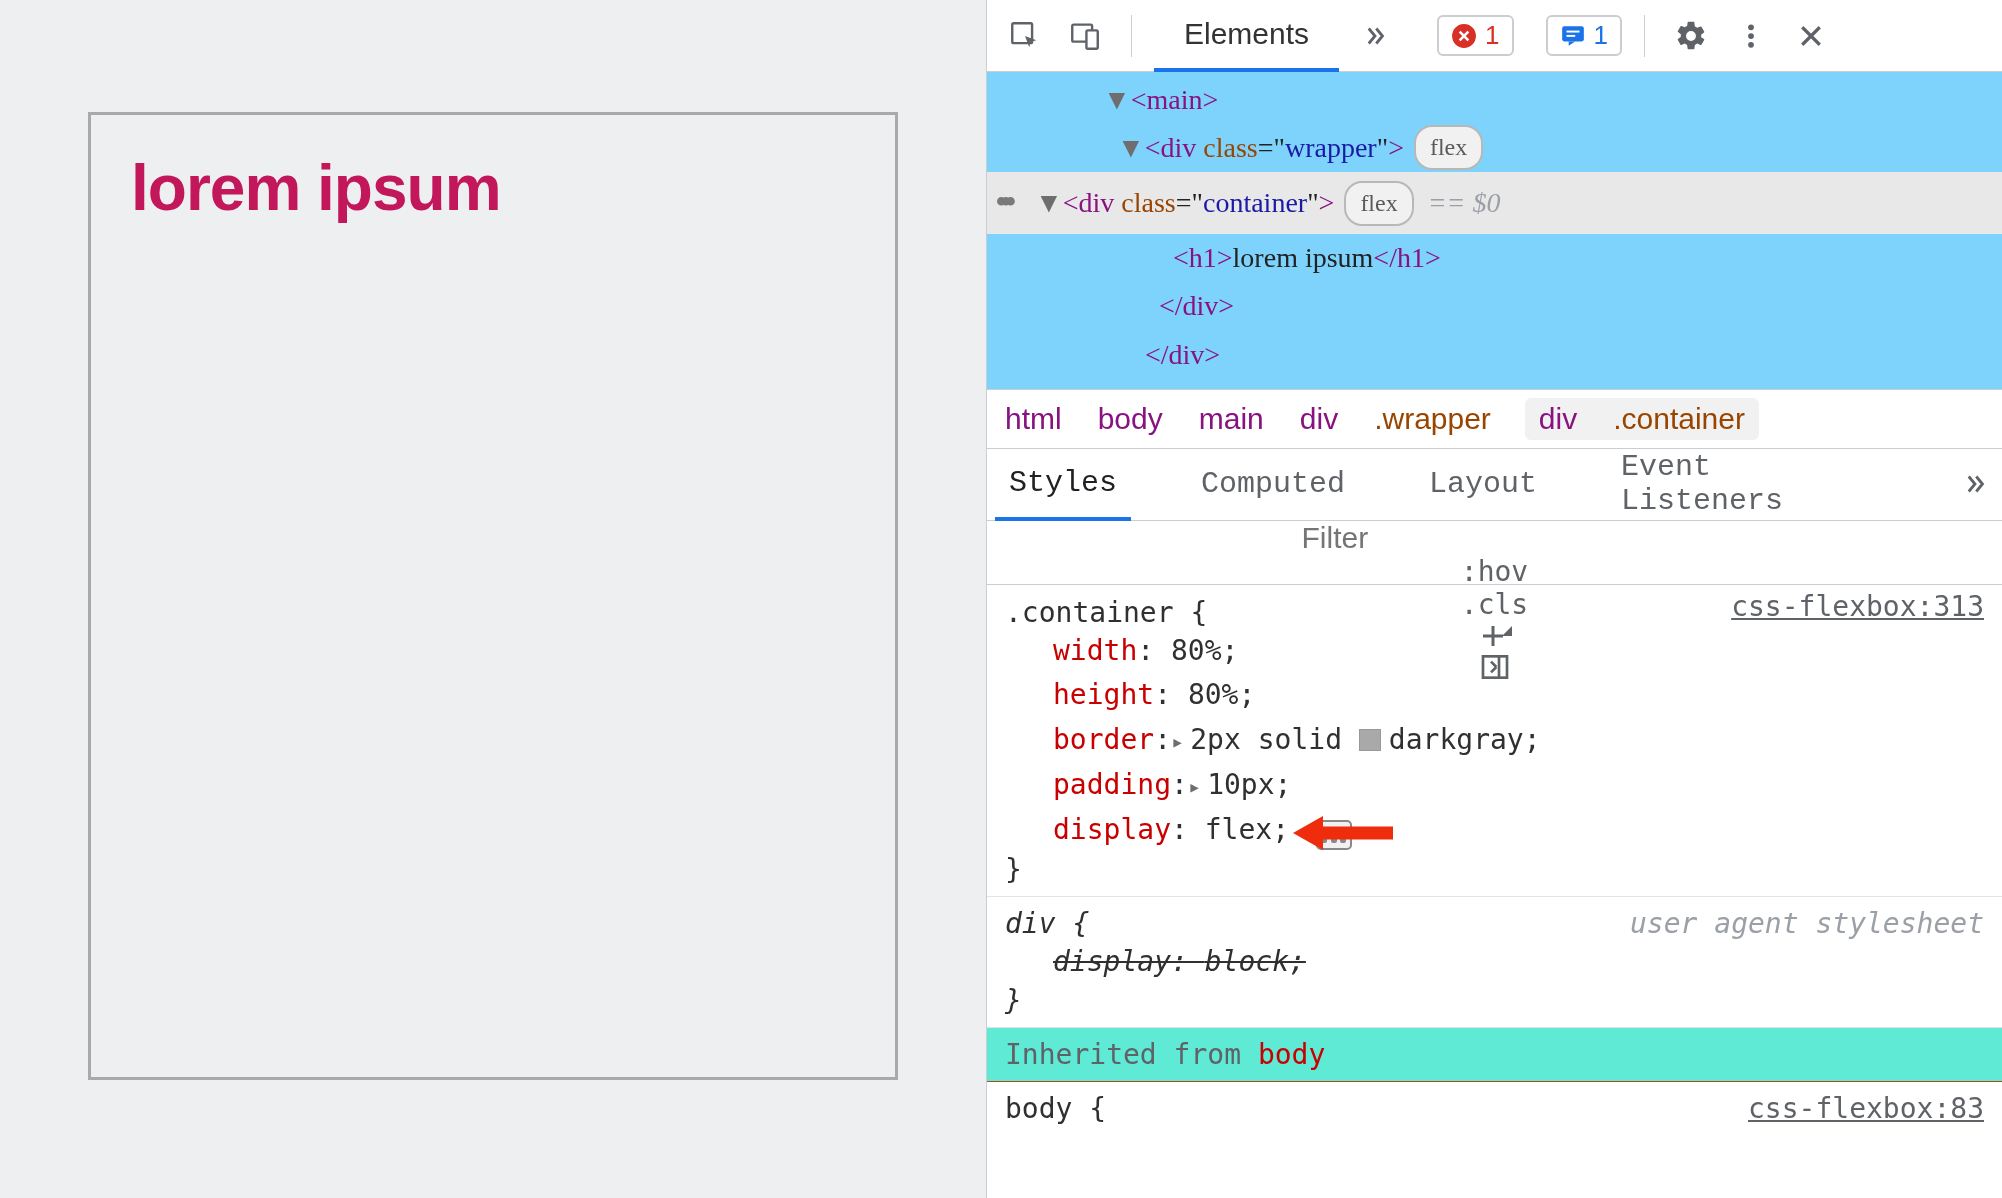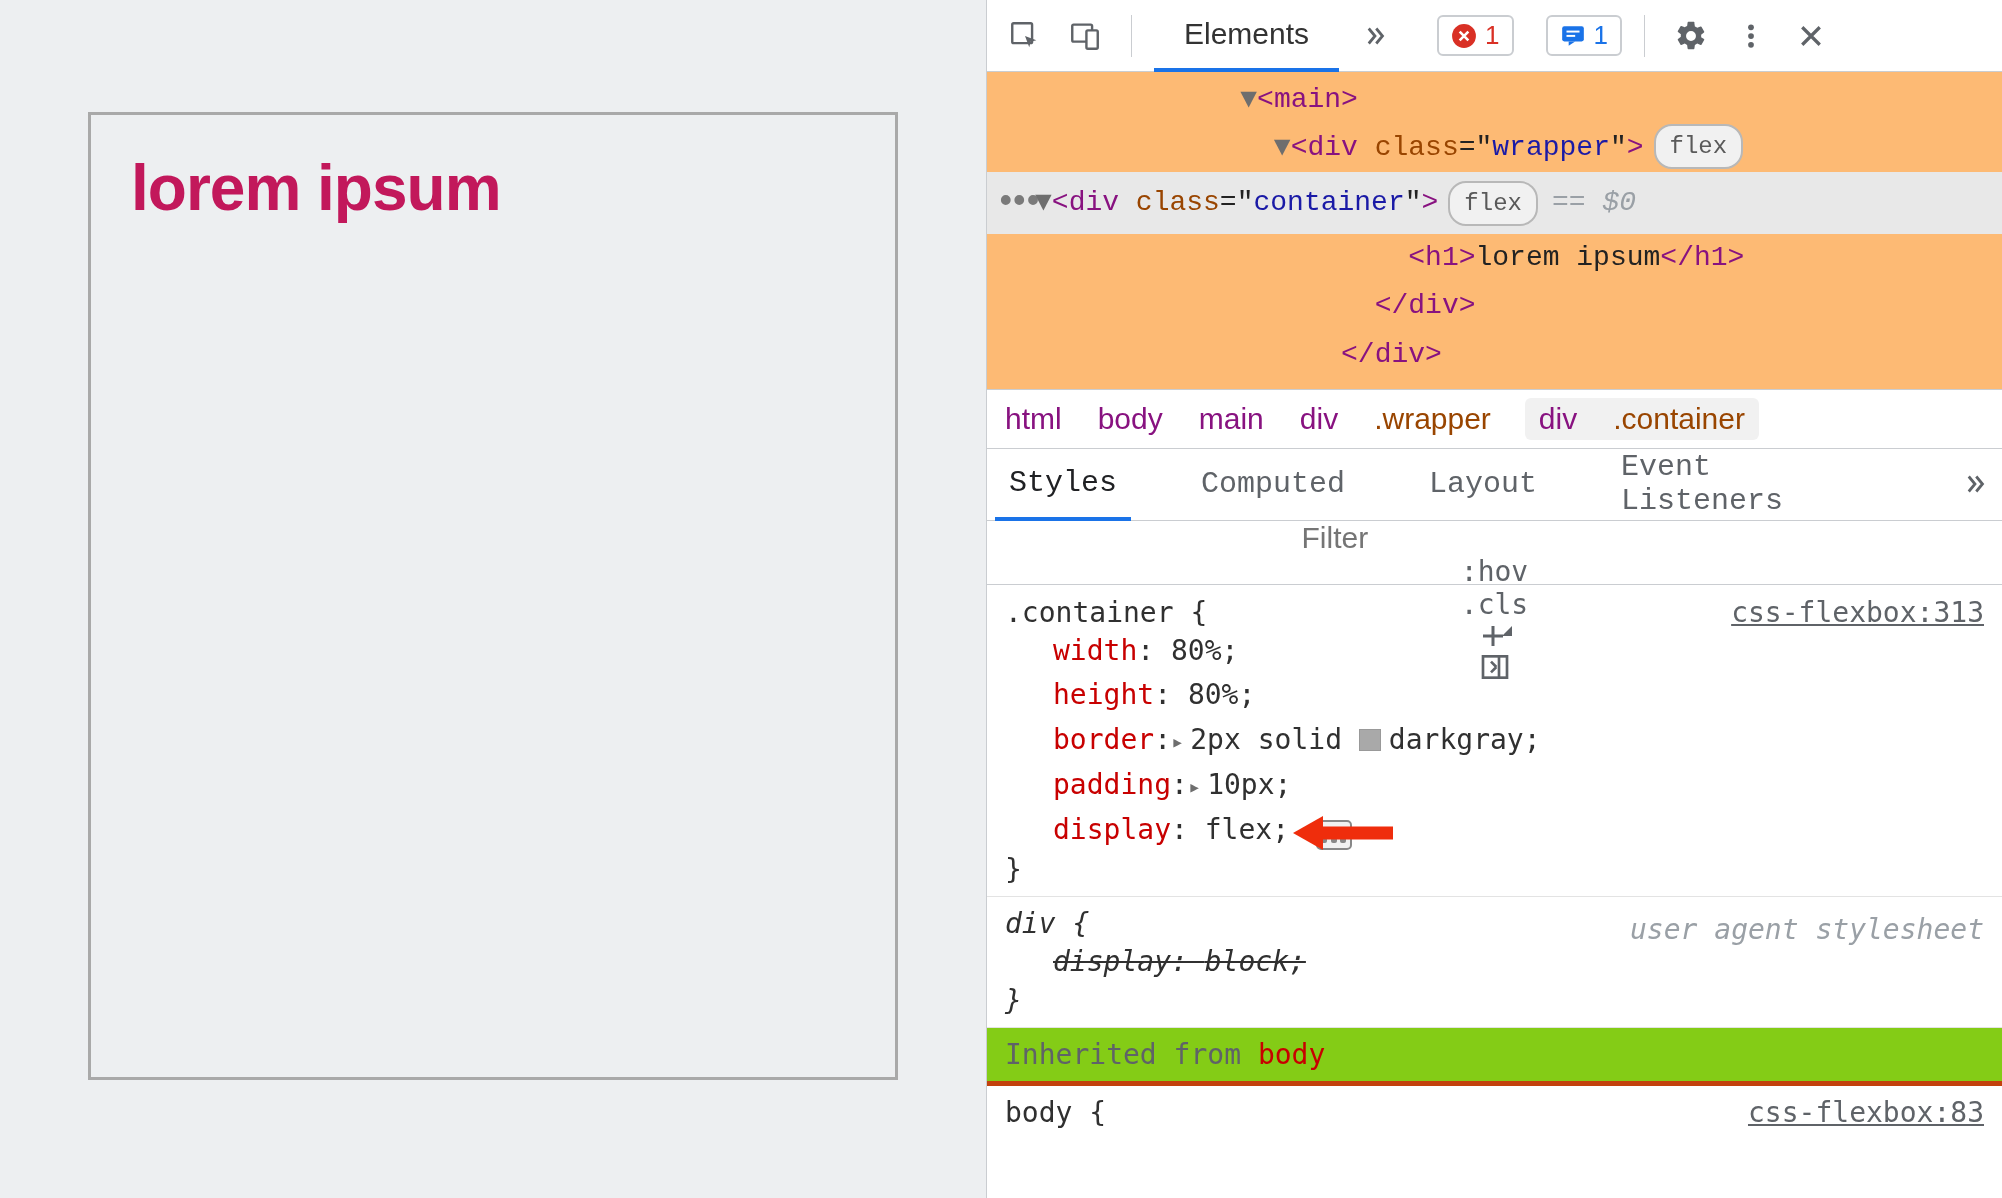--- a/index.html
+++ b/index.html
@@ -85,25 +85,25 @@
   padding: 3px 12px;
   font-size: 26px;
   cursor: pointer;
 }
 .badge.err { color: #d93025; }
 .badge.msg { color: #1a73e8; }
 .badge .dot { width: 26px; height: 26px; }
 
 
 .dom {
-  font-family: Liberation Mono, monospace;
+  font-family: Liberation Serif, serif;
   font-size: 28px;
   line-height: 1.72;
   padding: 4px 0 10px 0;
-  background: #fdba74;
+  background: #7dd3fc;
 }
 .dom .row { white-space: pre; padding-left: 18px; }
 .dom .sel {
   background: #e8e8e8;
   display: flex;
   align-items: center;
   padding-left: 0;
 }
 .dom .gutter {
   width: 48px;
@@ -215,21 +215,21 @@
   color: #303030;
 }
 .rule {
   border-bottom: 1px solid #e3e3e3;
   padding: 10px 18px;
   position: relative;
 }
 .rule .src {
   position: absolute;
   right: 18px;
-  top: 16px;
+  top: 10px;
   color: #5f6368;
   text-decoration: underline;
   cursor: pointer;
 }
 .rule .src.ua { text-decoration: none; font-style: italic; color: #9aa0a6; }
 .rule .selec { }
 .rule .decl { padding-left: 48px; line-height: 1.6; }
 .rule .prop { color: #c80000; }
 .rule .val { color: #303030; }
 .rule .brace { color: #303030; }
@@ -256,22 +256,22 @@
 }
 .flexicon i {
   width: 6px; height: 16px; background: #888; border-radius: 2px;
 }
 .arrow {
   position: absolute;
   pointer-events: none;
 }
 .strike { text-decoration: line-through; font-style: italic; color: #303030; }
 .inh {
-  border-bottom: 5px solid #c2410c;
-  background: #84cc16;
+  border-bottom: 1px solid #c2410c;
+  background: #5eead4;
   padding: 10px 18px;
   color: #5f6368;
 }
 .inh .bd { color: #c80000; font-family: Menlo, monospace; }
 .bodyrule { padding: 10px 18px; position: relative; }
 .bodyrule .src {
   position: absolute; right: 18px; top: 10px;
   color: #5f6368; text-decoration: underline;
 }
 svg { display: block; }

